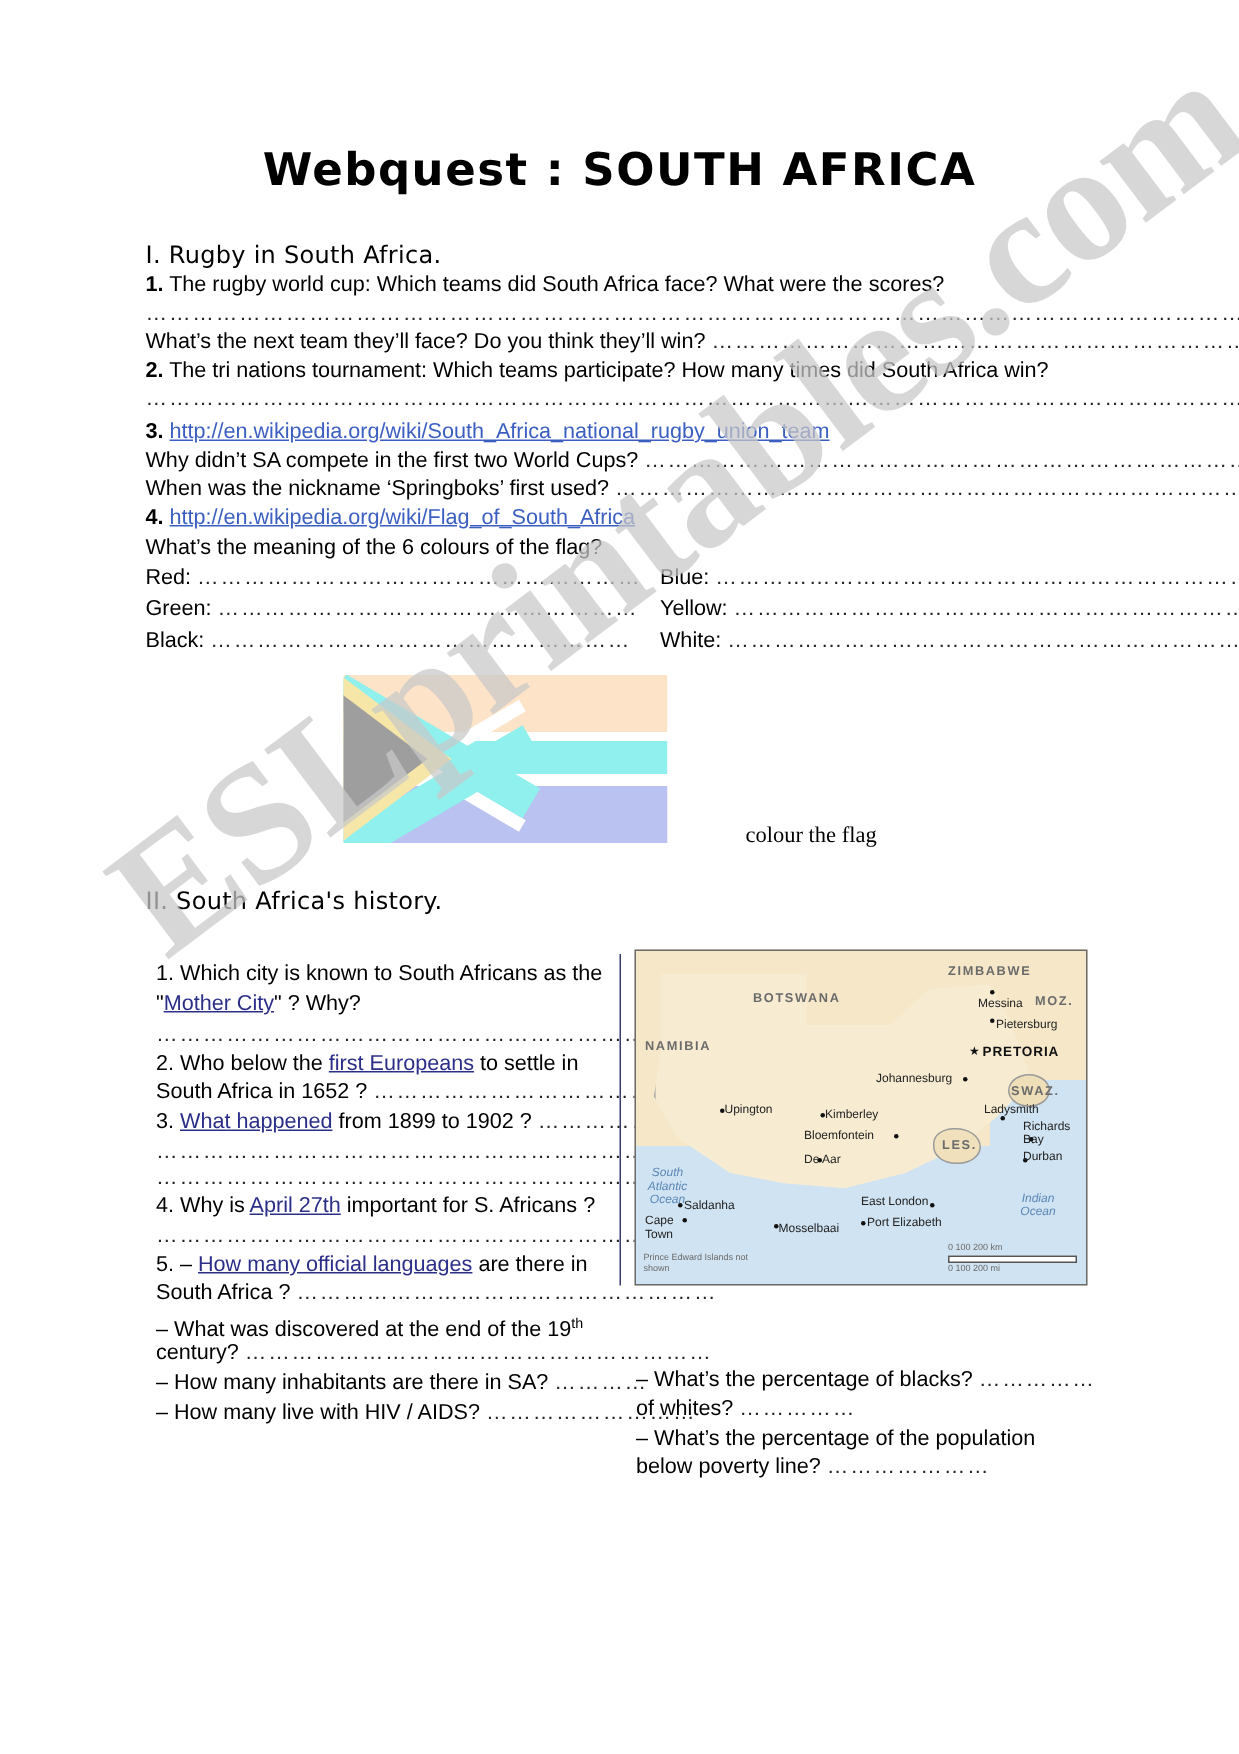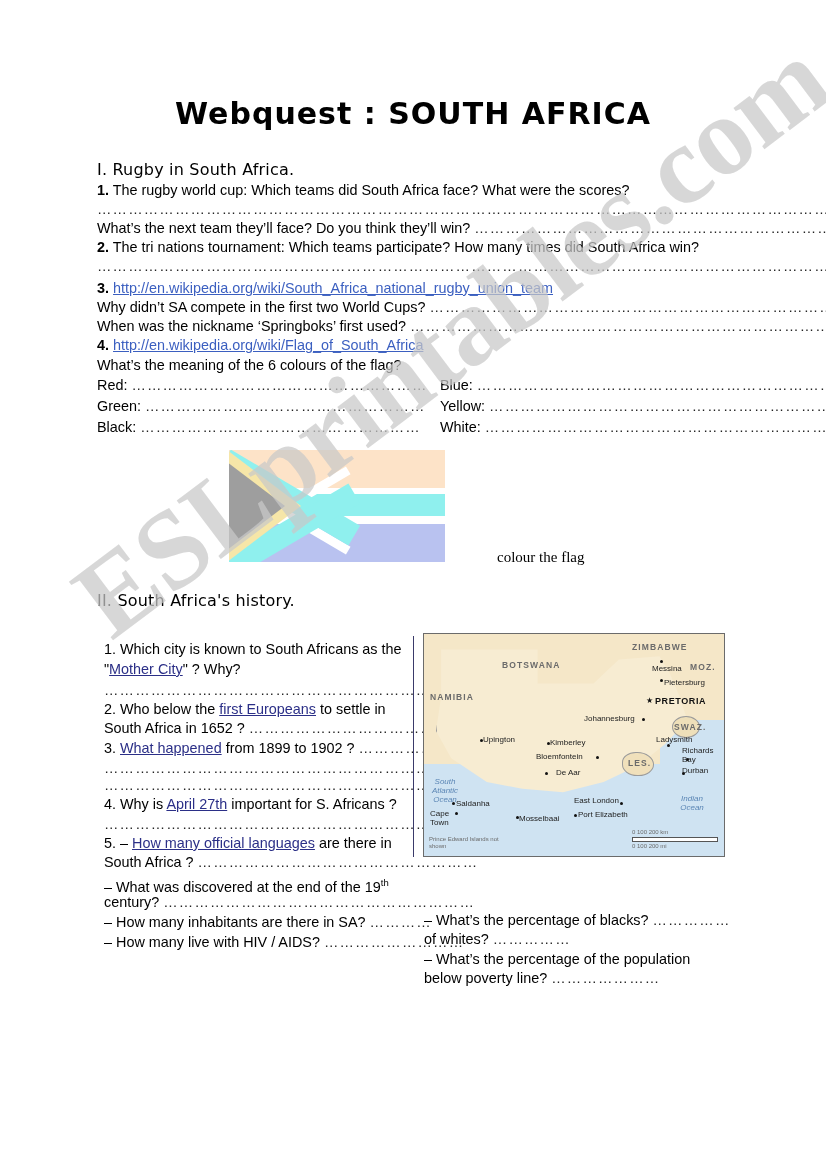--- a/index.html
+++ b/index.html
@@ -341,21 +341,21 @@
       <div class="dot" style="left:56px;top:105px;"></div>
       <div class="lbl city" style="left:59px;top:101px;">Upington</div>
 
       <div class="dot" style="left:123px;top:108px;"></div>
       <div class="lbl city" style="left:126px;top:104px;">Kimberley</div>
 
       <div class="dot" style="left:172px;top:122px;"></div>
       <div class="lbl city" style="left:112px;top:118px;">Bloemfontein</div>
 
       <div class="dot" style="left:121px;top:138px;"></div>
-      <div class="lbl city" style="left:132px;top:134px;">De Aar</div>
+      <div class="lbl city" style="left:112px;top:134px;">De Aar</div>
 
       <div class="dot" style="left:196px;top:168px;"></div>
       <div class="lbl city" style="left:150px;top:162px;">East London</div>
 
       <div class="dot" style="left:150px;top:180px;"></div>
       <div class="lbl city" style="left:154px;top:176px;">Port Elizabeth</div>
 
       <div class="dot" style="left:92px;top:182px;"></div>
       <div class="lbl city" style="left:95px;top:180px;">Mosselbaai</div>
 

